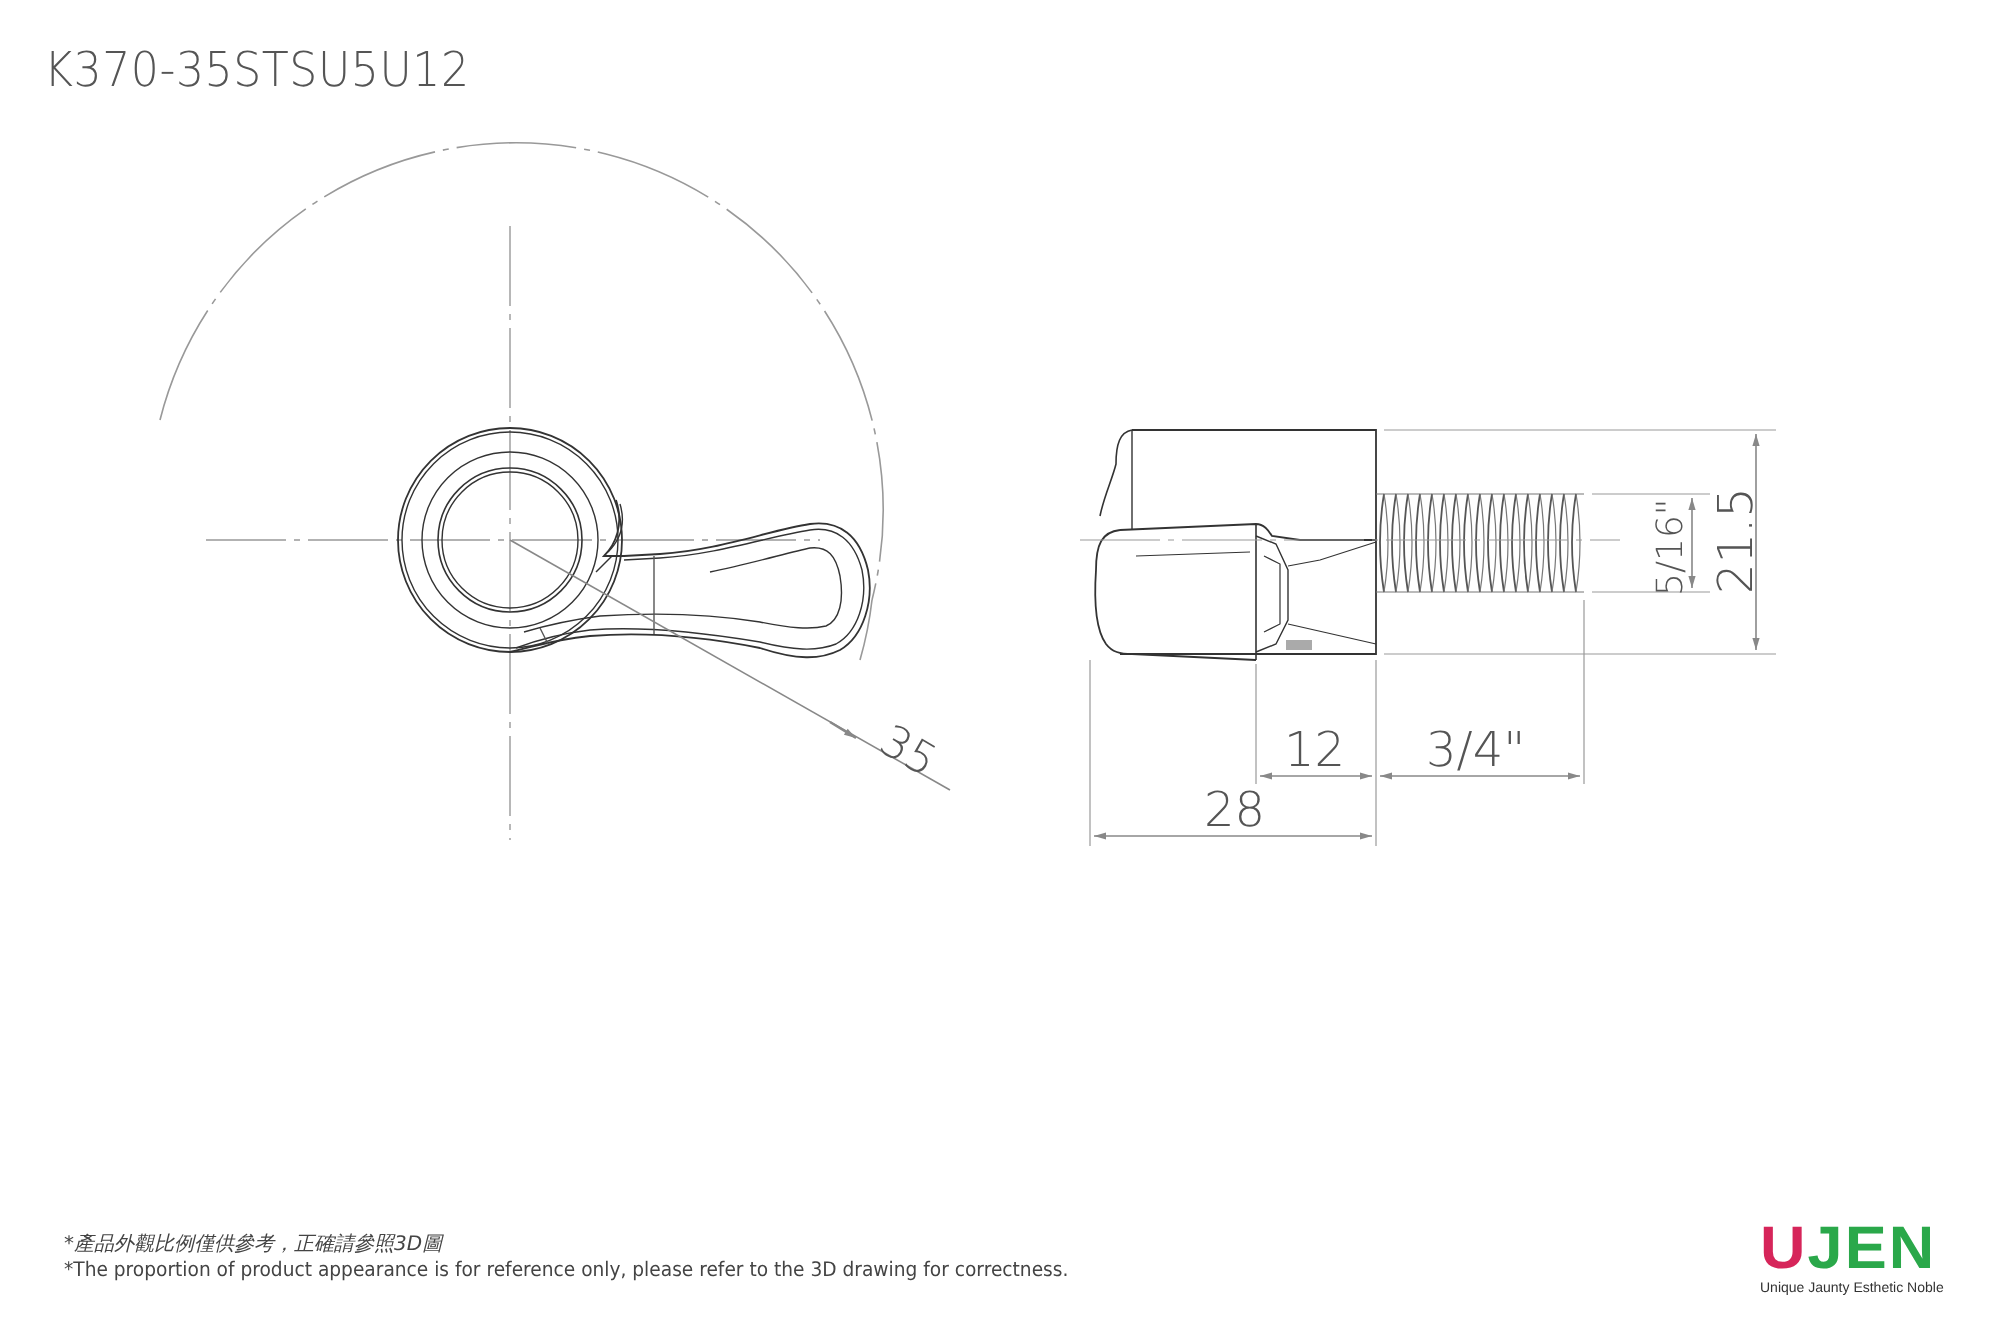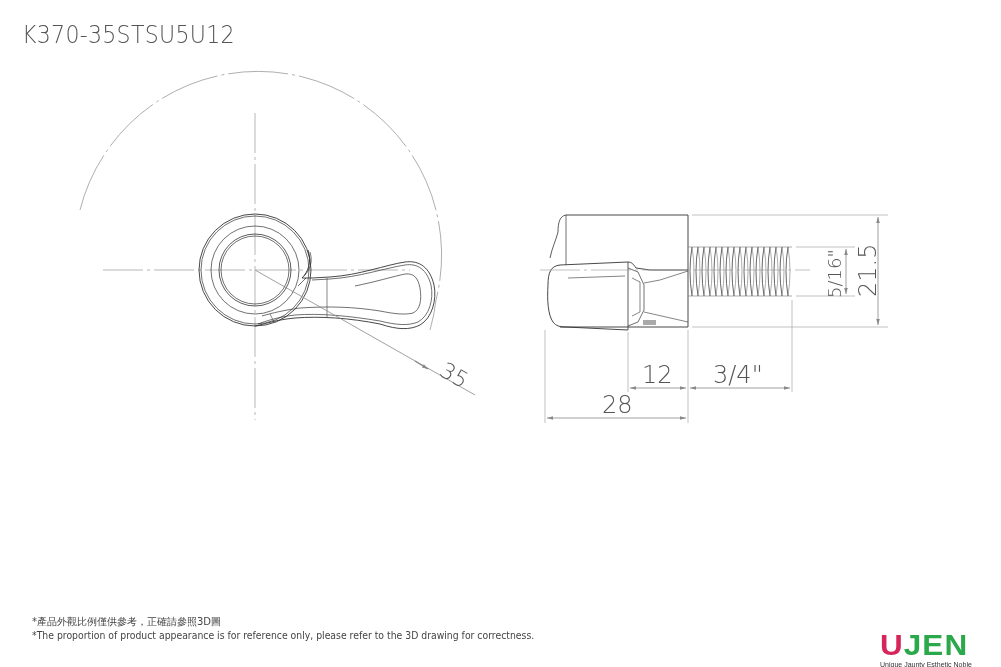--- a/index.html
+++ b/index.html
@@ -1,23 +1,23 @@
 <!DOCTYPE html>
 <html><head>
   <meta charset="utf-8">
   <style>
     html, body { margin: 0; padding: 0; background: #ffffff; }
     body { width: 1001px; height: 667px; position: relative; overflow: hidden; font-family: "DejaVu Sans", sans-serif; }
     .title { position: absolute; left: 22px; top: 21px; font-size: 24px; color: #555555; letter-spacing: 0.3px; font-weight: 300; font-family: "DejaVu Sans", sans-serif; transform: scaleX(0.92); transform-origin: left top; }
     .drawing { position: absolute; left: 0; top: 0; }
     .dim-text { font-family: "DejaVu Sans", sans-serif; fill: #555555; font-weight: 300; }
     .note { position: absolute; left: 32px; font-size: 10px; color: #444444; font-family: "DejaVu Sans", sans-serif; white-space: nowrap; }
-    .note1 { top: 615px; }
+    .note1 { top: 615px; font-style: italic; }
     .note2 { top: 630px; transform: scaleX(0.93); transform-origin: left top; }
-    .logo { position: absolute; left: 880px; top: 631px; width: 100px; }
+    .logo { position: absolute; left: 880px; top: 611px; width: 100px; }
     .logo-mark { font-family: "Liberation Sans", sans-serif; font-weight: bold; font-size: 30px; letter-spacing: 1px; line-height: 28px; transform: scaleX(1.05); transform-origin: left top; }
     .logo-u { color: #d6255a; }
     .logo-rest { color: #2aa84a; }
     .logo-tag { font-family: "Liberation Sans", sans-serif; font-size: 7px; color: #333333; margin-top: 2px; white-space: nowrap; }
   </style>
 </head>
 <body>
 
 <div class="title">K370-35STSU5U12</div>
 

